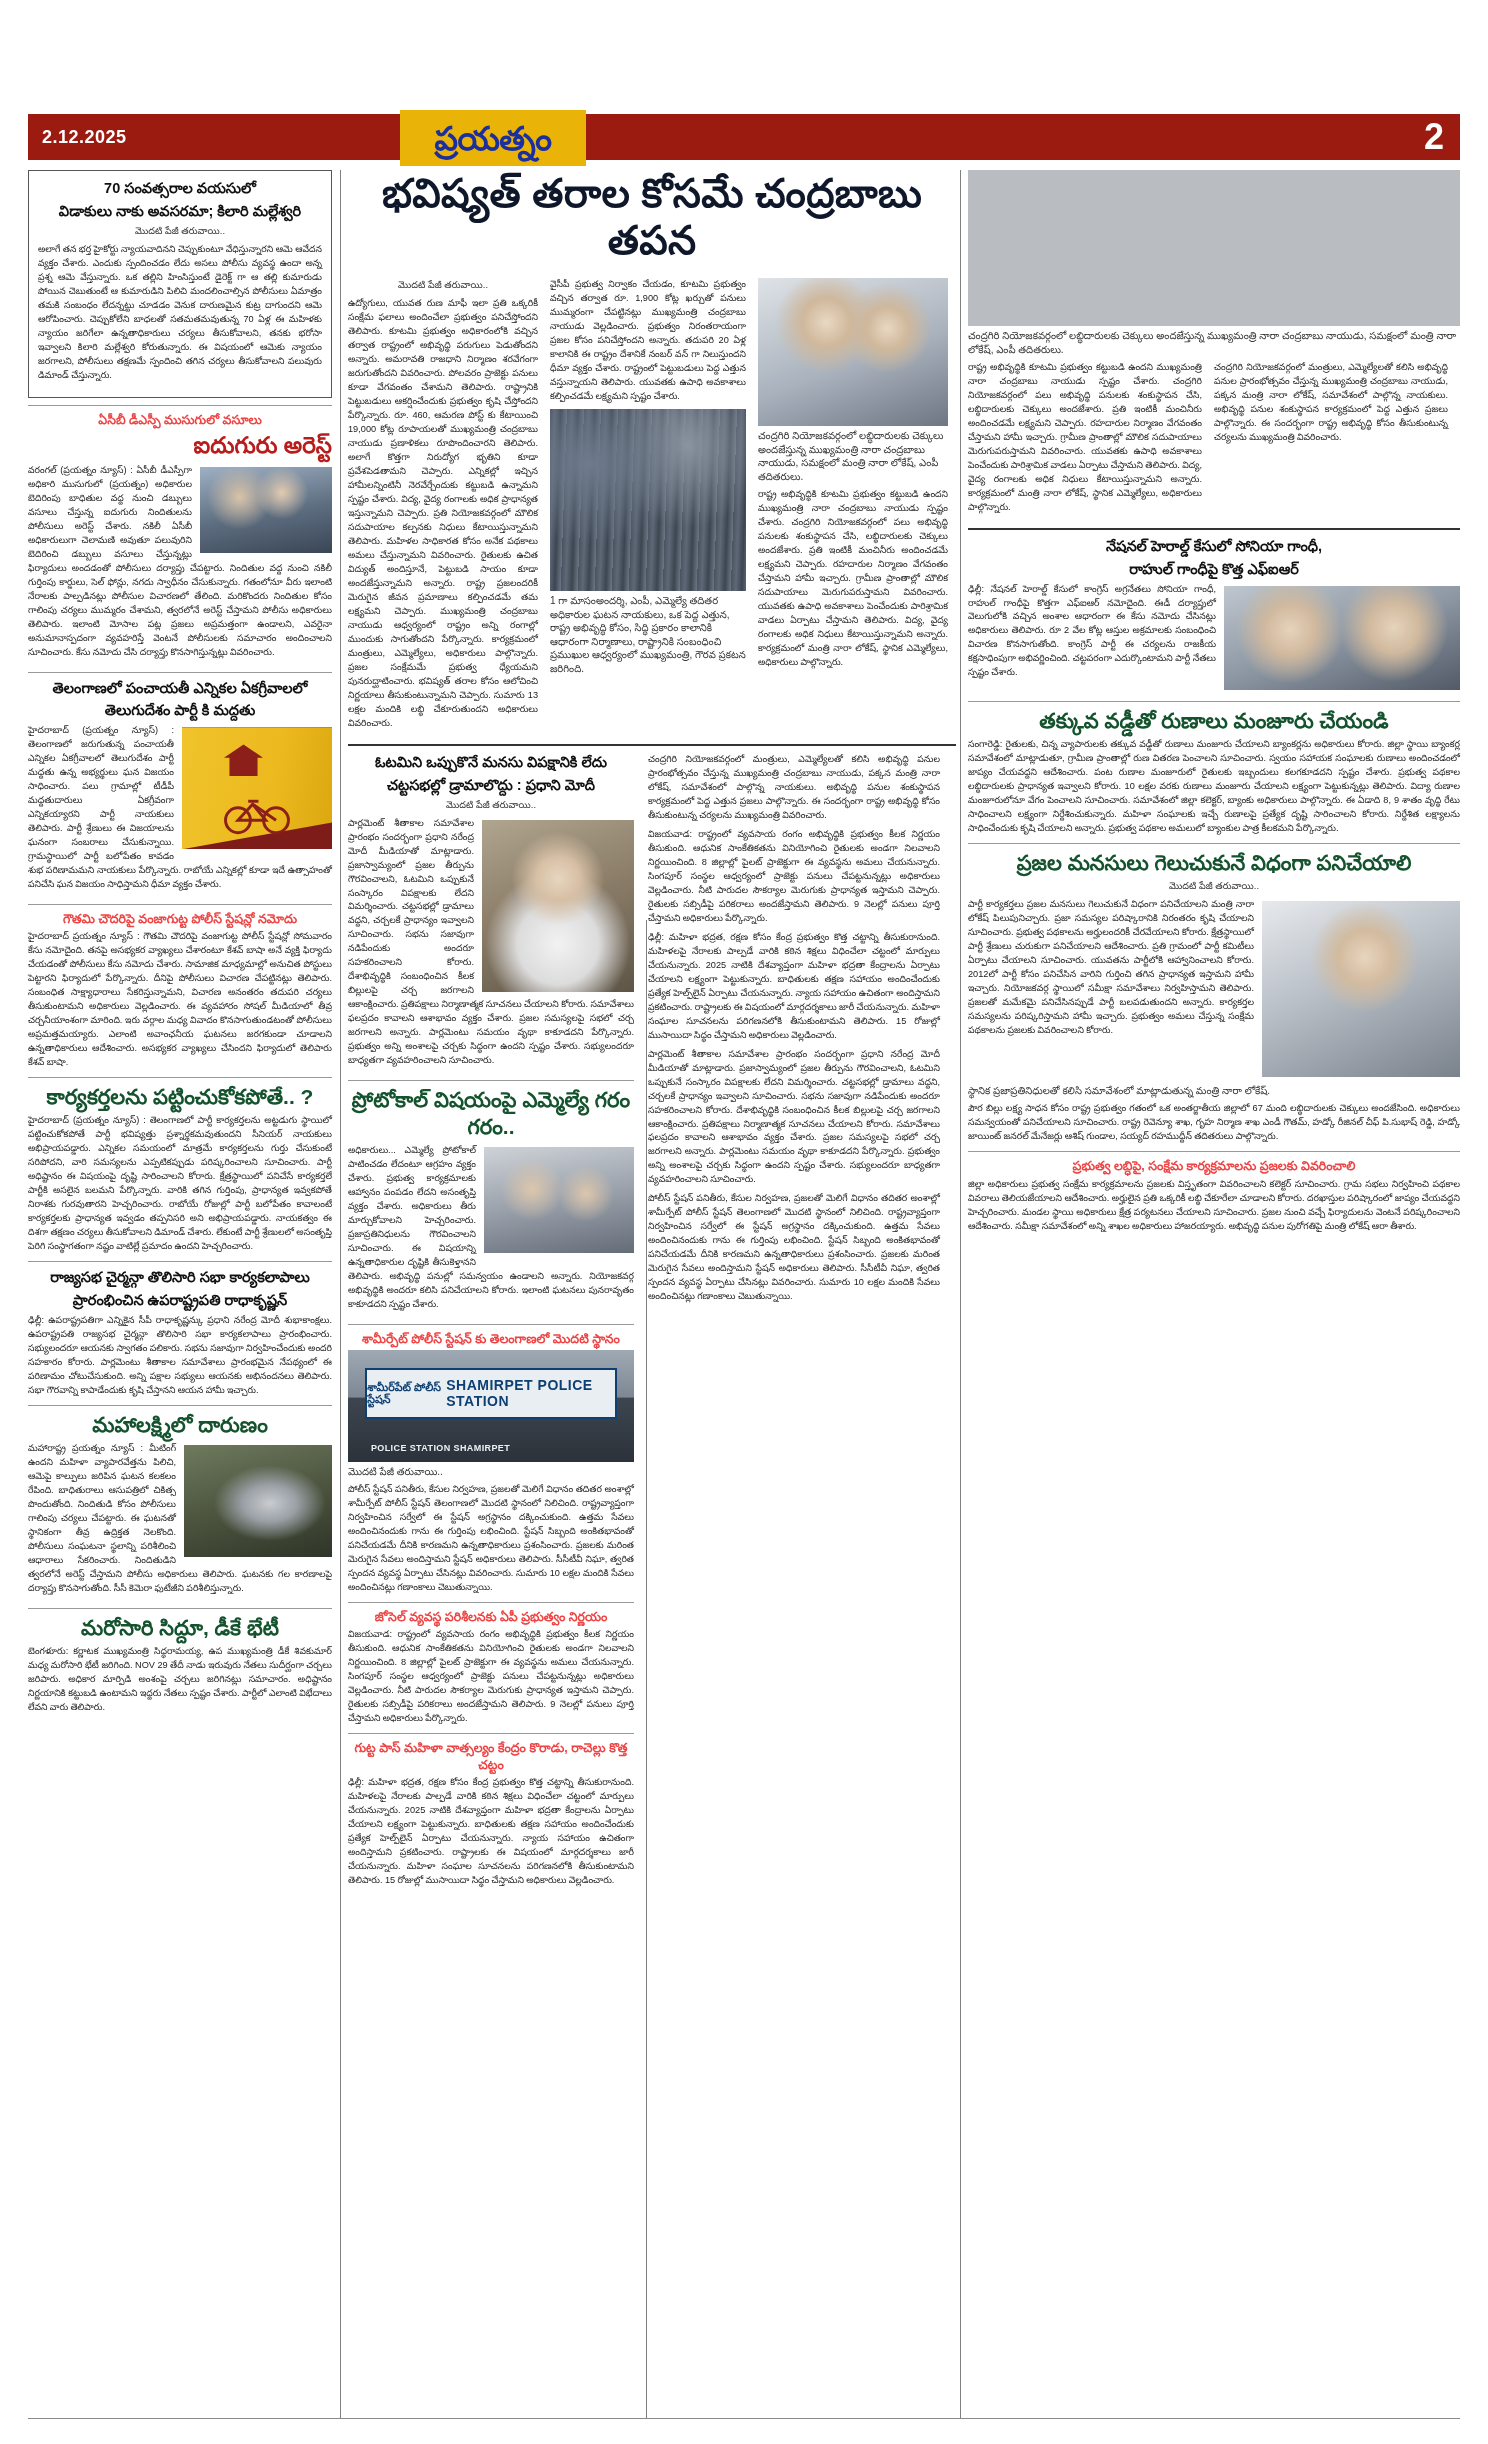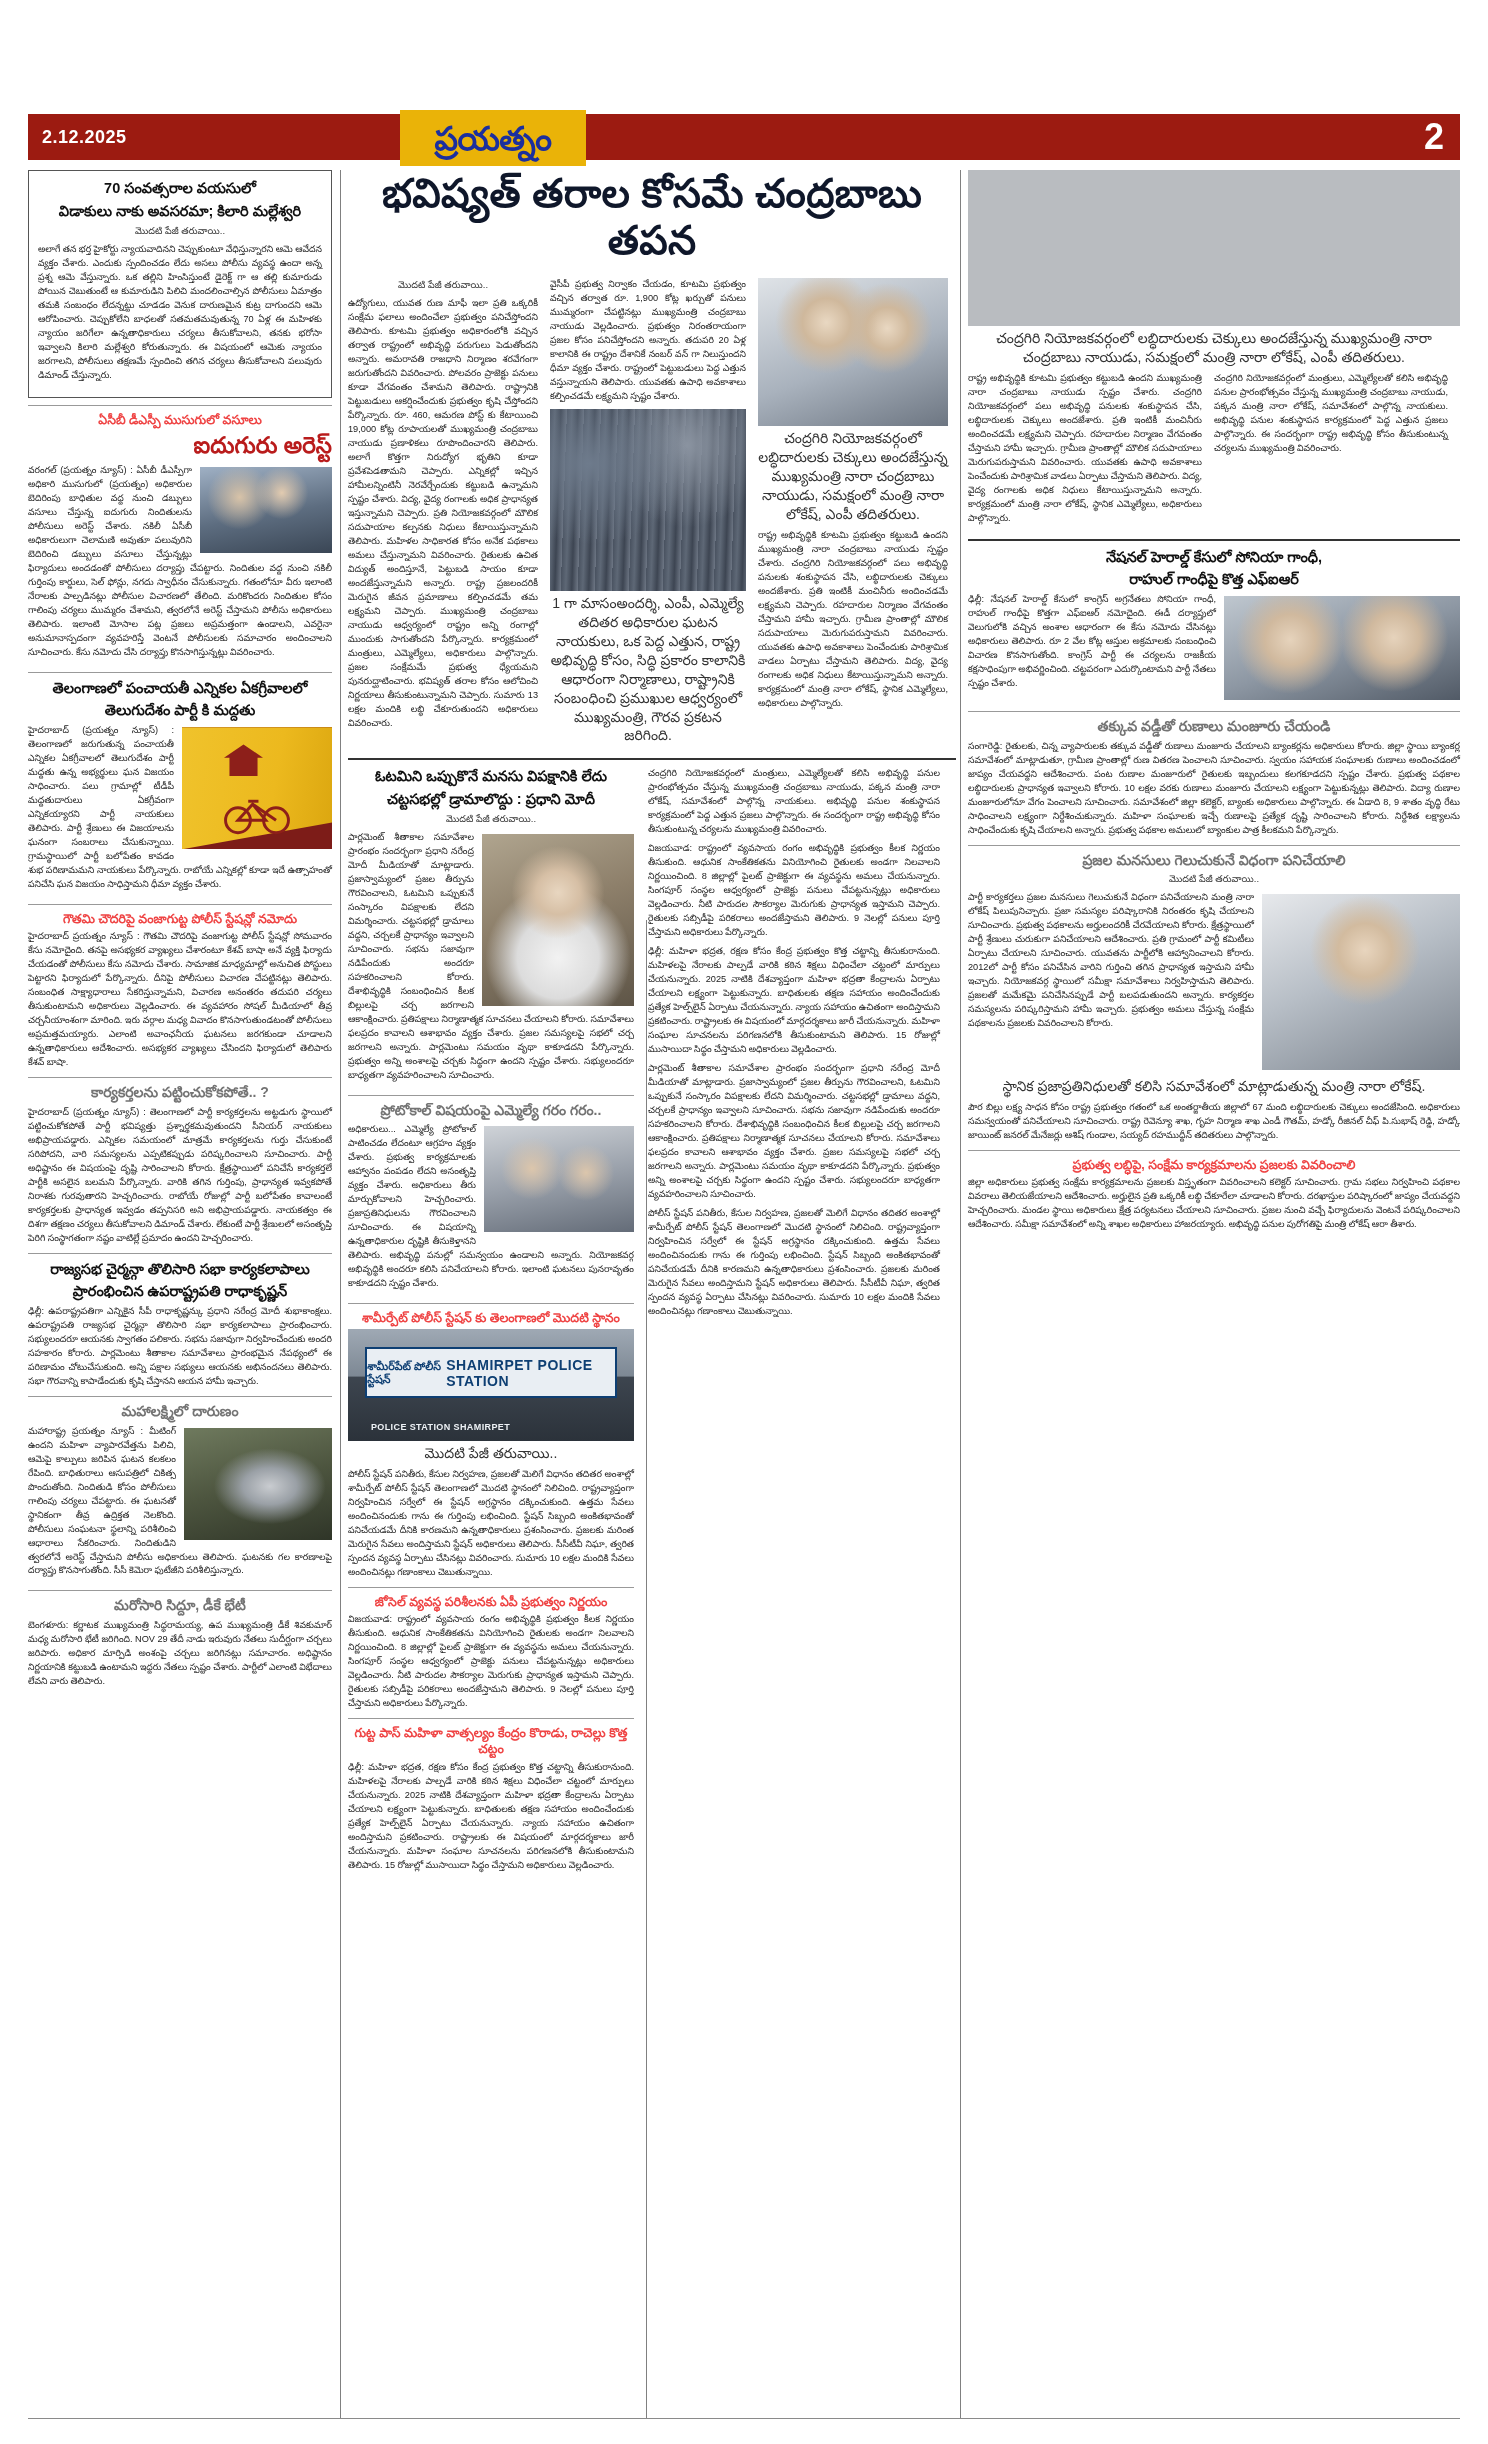--- a/index.html
+++ b/index.html
@@ -113,23 +113,23 @@
   }
   .hl-xl {
     font-size: 23px;
     font-weight: bold;
     color: #b91c1c;
     text-align: right;
     line-height: 1.22;
     margin: 0 0 5px 0;
   }
   .hl-lg {
-    font-size: 14px;
-    font-weight: bold;
-    color: #737373;
+    font-size: 21px;
+    font-weight: bold;
+    color: #14532d;
     text-align: center;
     line-height: 1.25;
     margin: 0 0 4px 0;
   }
   .hl-md {
     font-size: 14.5px;
     font-weight: bold;
     color: #111;
     text-align: center;
     line-height: 1.3;
@@ -172,23 +172,23 @@
     display: block;
     background: #b9bcc0;
     position: relative;
     overflow: hidden;
   }
   .photo-inline-r {
     float: right;
     margin: 3px 0 4px 8px;
   }
   .cap {
-    font-size: 14px;
+    font-size: 10px;
     color: #333;
-    text-align: center;
+    text-align: left;
     margin: 3px 0 5px 0;
     line-height: 1.35;
   }
 
   
   .ph-crowd {
     background:
       radial-gradient(ellipse at 20% 30%, #6e7b8c 0%, transparent 45%),
       radial-gradient(ellipse at 70% 20%, #8a93a0 0%, transparent 40%),
       repeating-linear-gradient(92deg, #4a5361 0px, #5e6876 5px, #3d4552 11px, #6b7482 17px),

